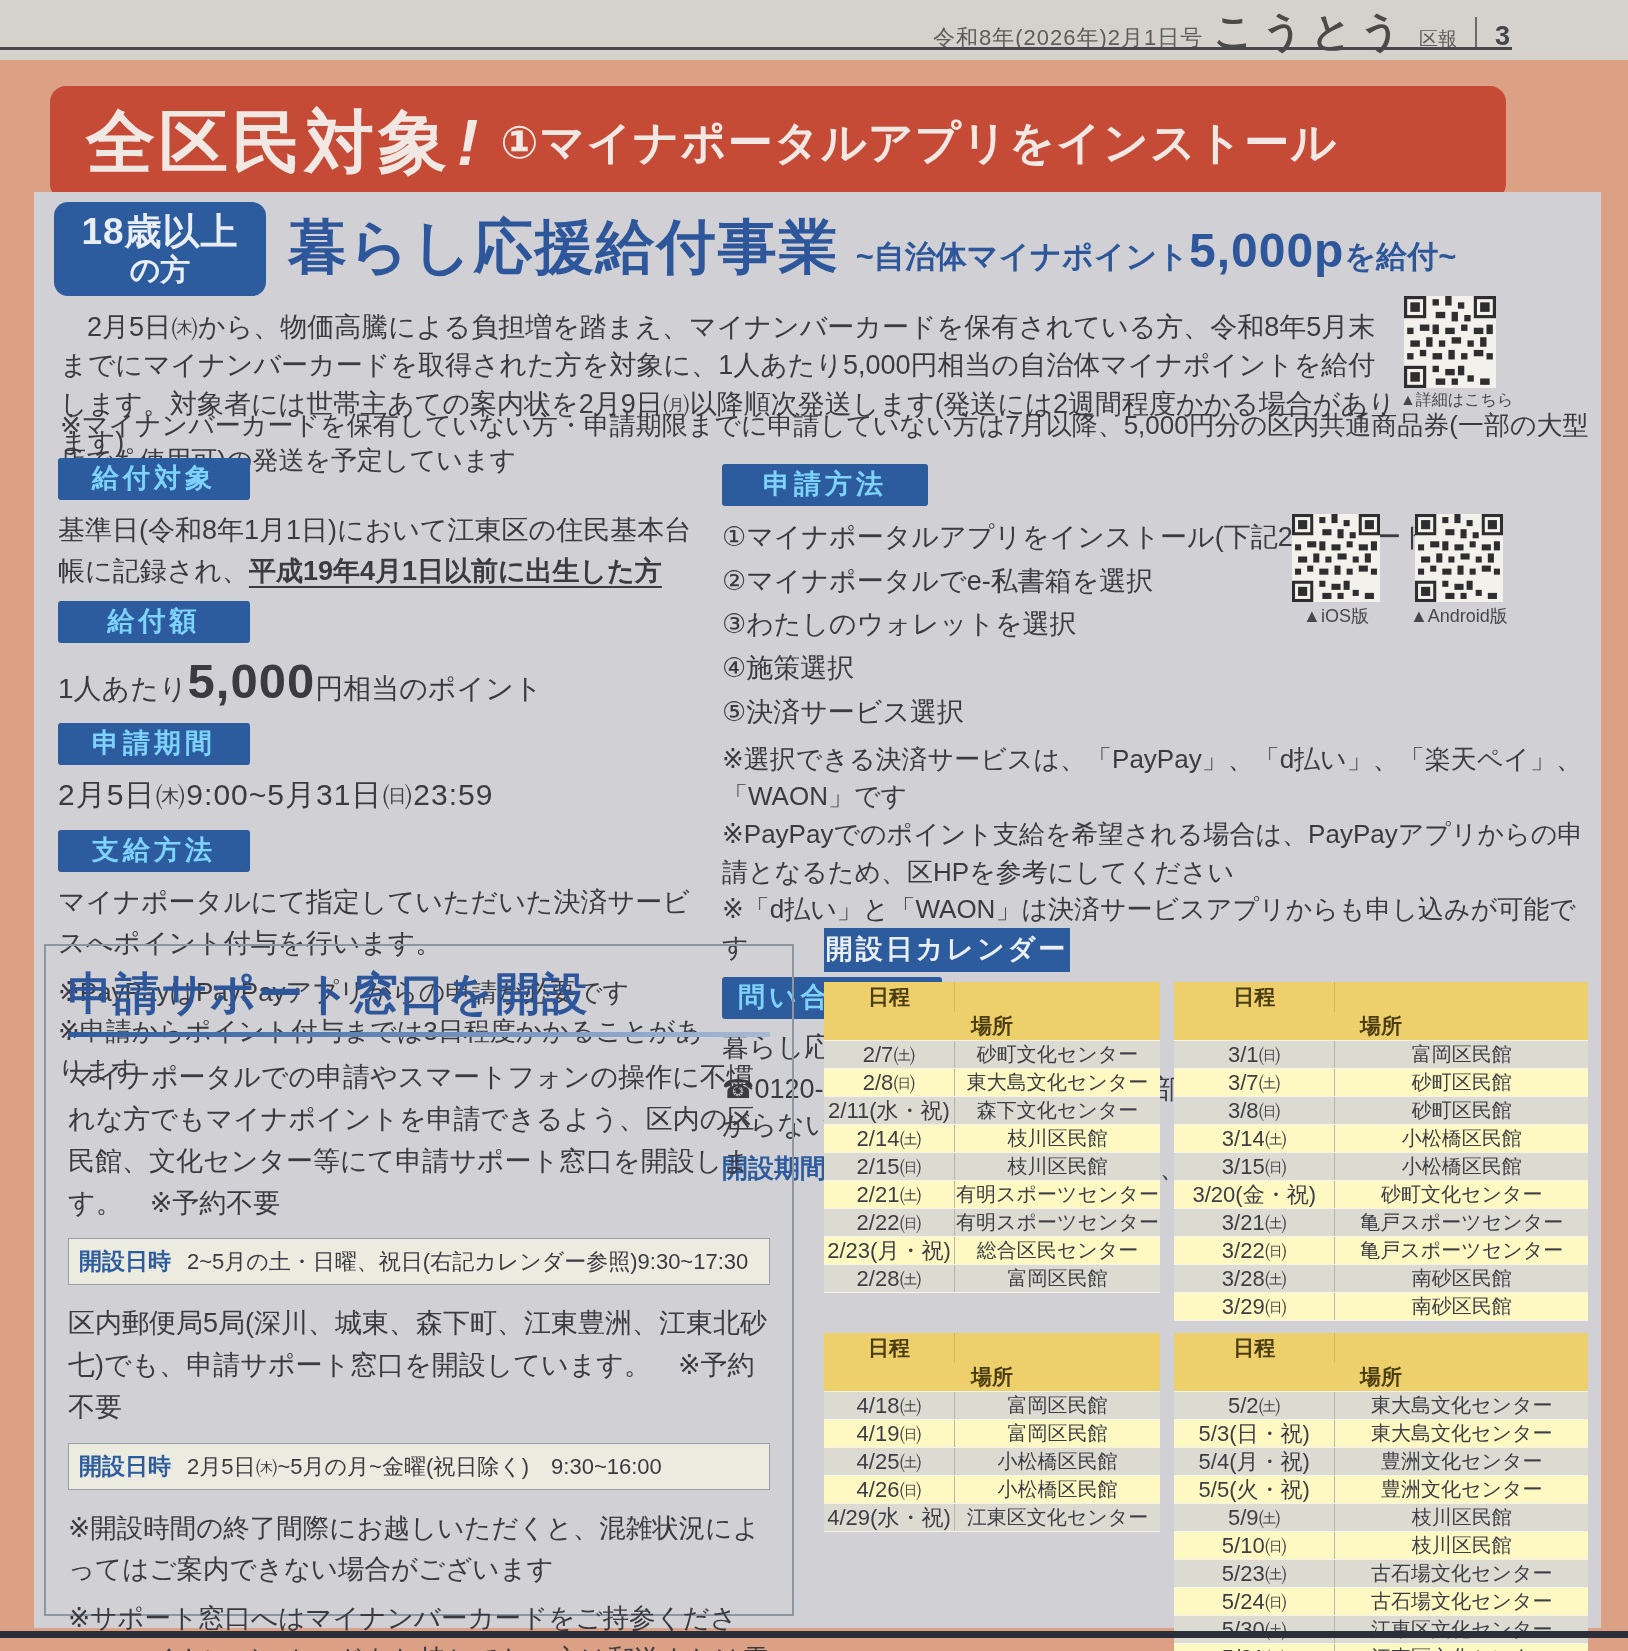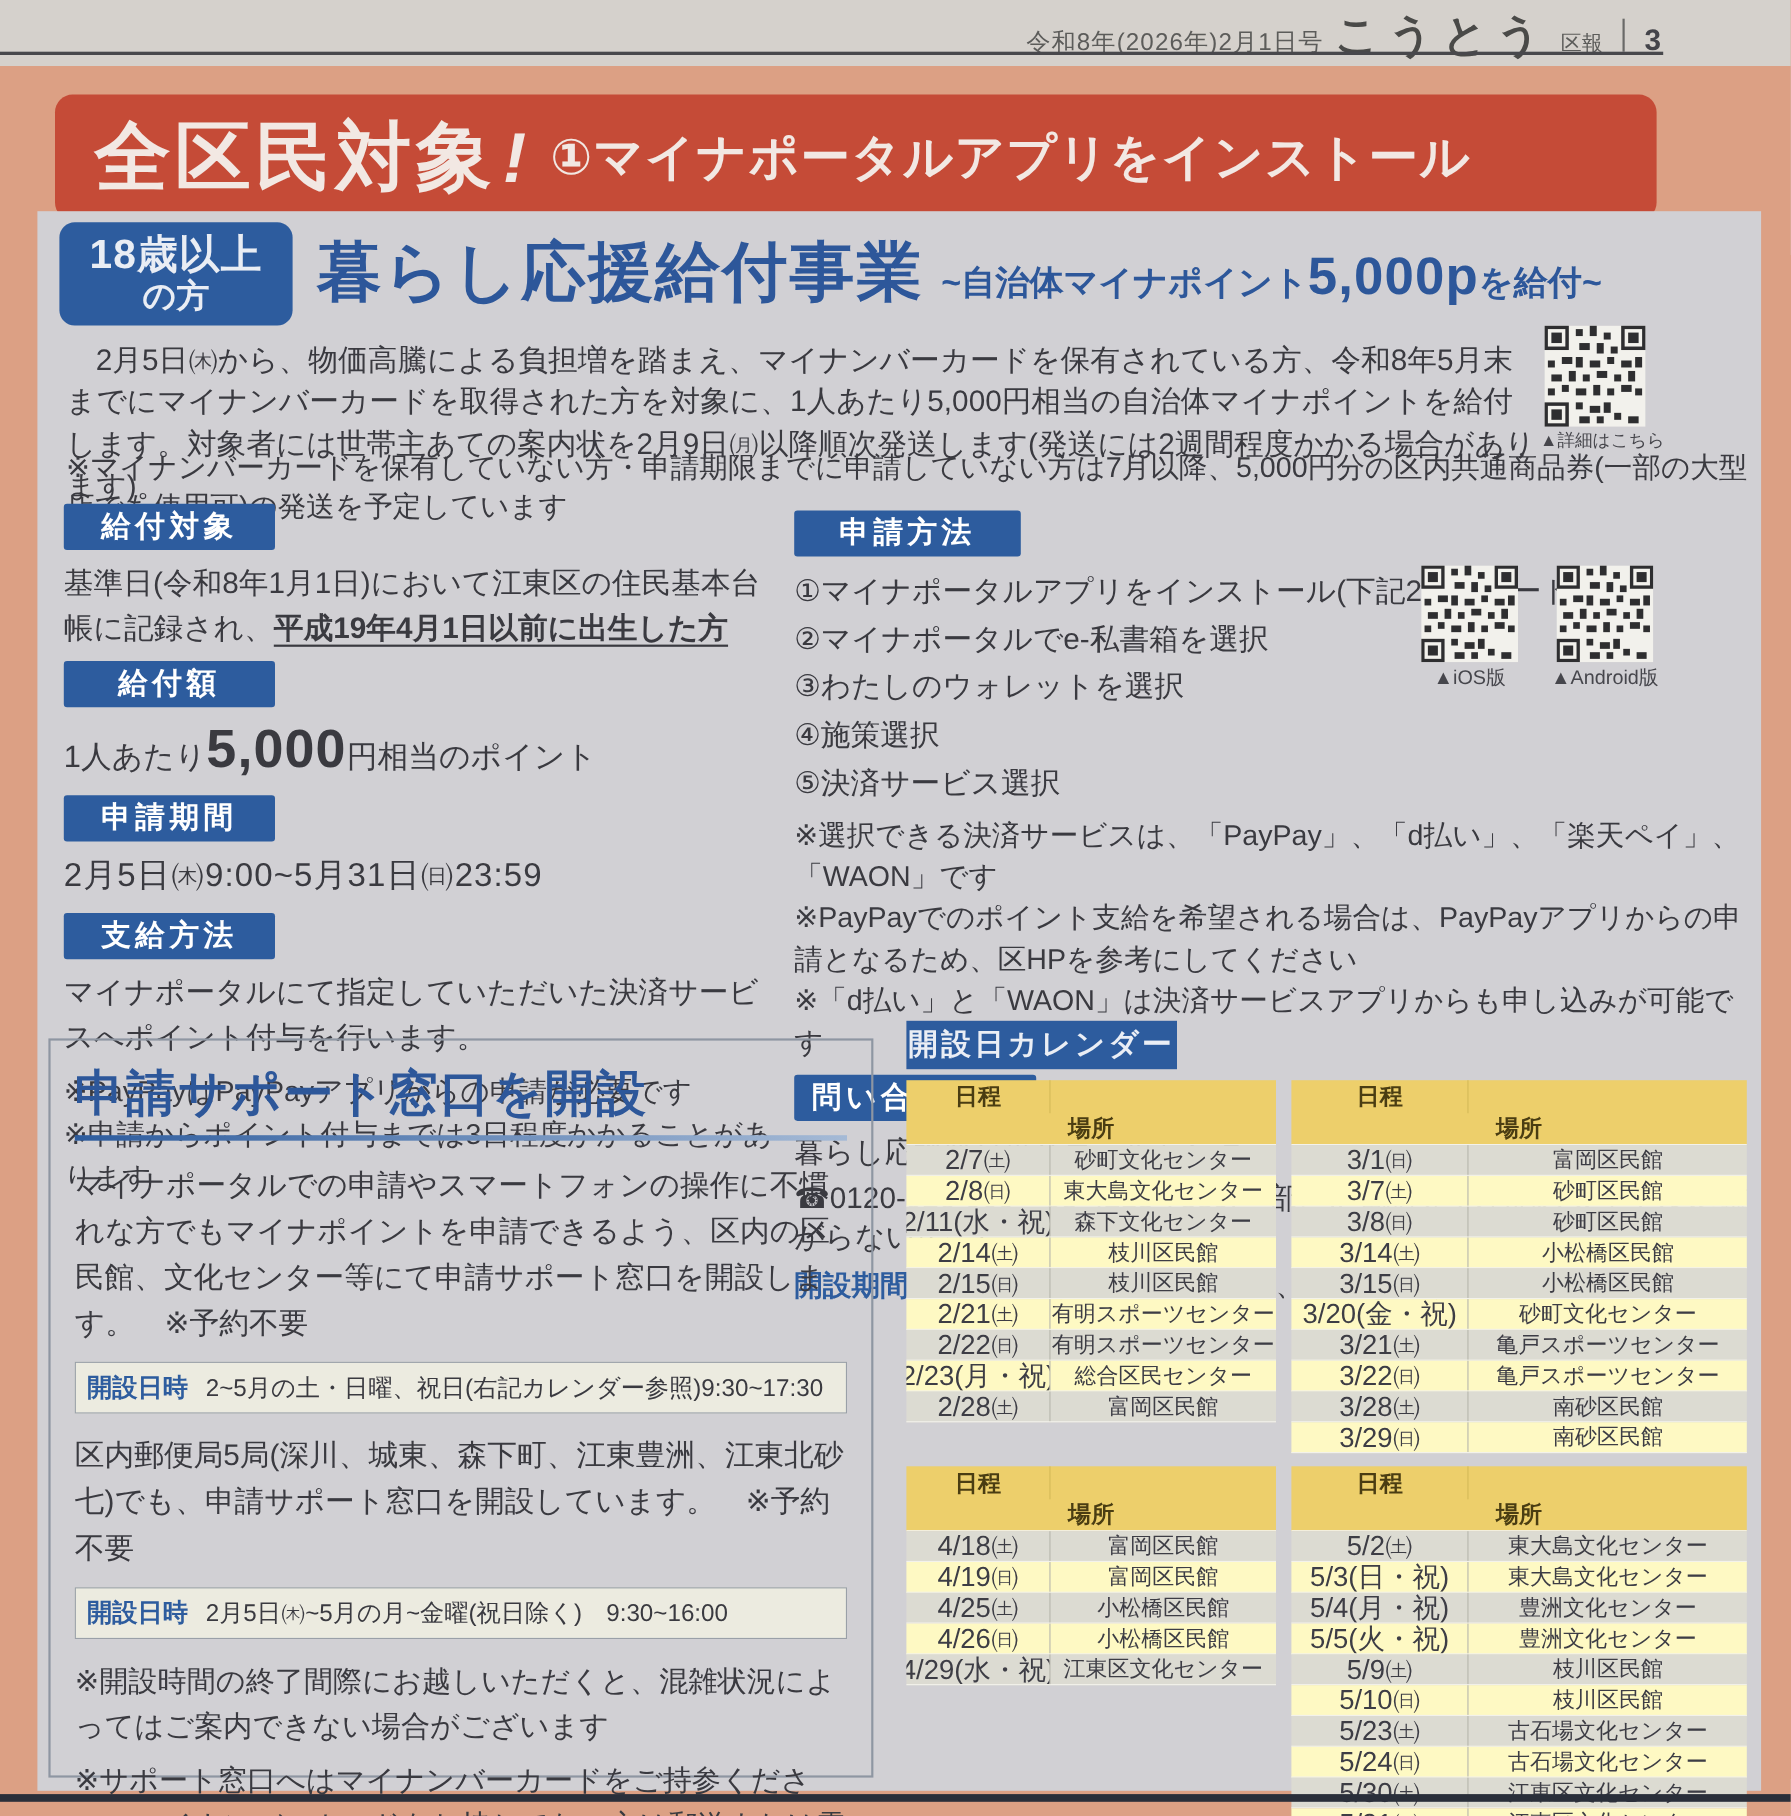--- a/index.html
+++ b/index.html
@@ -58,21 +58,21 @@
   .qr-detail { position:absolute; left:1366px; top:104px; width:100px; text-align:center; }
   .qr-svg { width:92px; height:92px; display:block; margin:0 auto; }
   .qr-caption { font-size:16px; color:#46464c; margin-top:2px; white-space:nowrap; }
   .intro-note { position:absolute; left:26px; top:216px; width:1534px; font-size:26px; }
 
   
   .col-left  { position:absolute; left:24px;  top:266px; width:656px; }
   .col-right { position:absolute; left:688px; top:272px; width:870px; }
 
   .bar {
-    background:#2d5c9e; color:#ffffff; font-weight:bold; font-size:27px;
+    background:#2d5c9e; color:#7dd3fc; font-weight:bold; font-size:27px;
     text-align:center; border-radius:3px; padding:2px 0 4px;
     margin-bottom:10px; letter-spacing:4px;
   }
   .w192 { width:192px; } .w206 { width:206px; } .w220 { width:220px; }
 
   .sec-text { font-size:27px; line-height:1.5; margin-bottom:10px; }
   .u-bold { font-weight:bold; text-decoration:underline; text-underline-offset:6px; }
   .amount-line { font-size:28px; margin:2px 0 14px; }
   .amount-big { font-size:49px; font-weight:bold; letter-spacing:1px; }
   .period-line { font-size:30px; margin:2px 0 14px; letter-spacing:1px; }
@@ -119,21 +119,21 @@
   .cal-col2 { width:414px; }
   .gap-apr { margin-top:40px; }
   .gap-may { margin-top:12px; }
 
   .cal-row { display:flex; background:#fef9c3; border-bottom:1px solid #f3f2eb; }
   .cal-table .cal-row:nth-child(even):not(.cal-head) { background:#dcdbd2; }
   .cal-cell {
     display:flex; align-items:center; justify-content:center;
     font-size:20px; color:#3d3d45; height:27px; white-space:nowrap; overflow:hidden;
   }
-  .cal-cell:first-child { width:39%; border-right:1px solid #b6b6ac; font-size:25px; }
+  .cal-cell:first-child { width:39%; border-right:1px solid #b6b6ac; font-size:22px; }
   .cal-cell:last-child { flex:1; }
   .cal-head { background:#edcf6b !important;flex-direction:column; }
   .cal-head .cal-cell { font-weight:bold; color:#4a3d12; font-size:21px; height:30px; }
   .cal-head .cal-cell:first-child { border-right-color:#d4b958; }
 
   .bottom-rule { position:absolute; left:0; top:1631px; width:1628px; height:7px; background:#2a2f3a; }
 </style>
 </head>
 <body>
 

